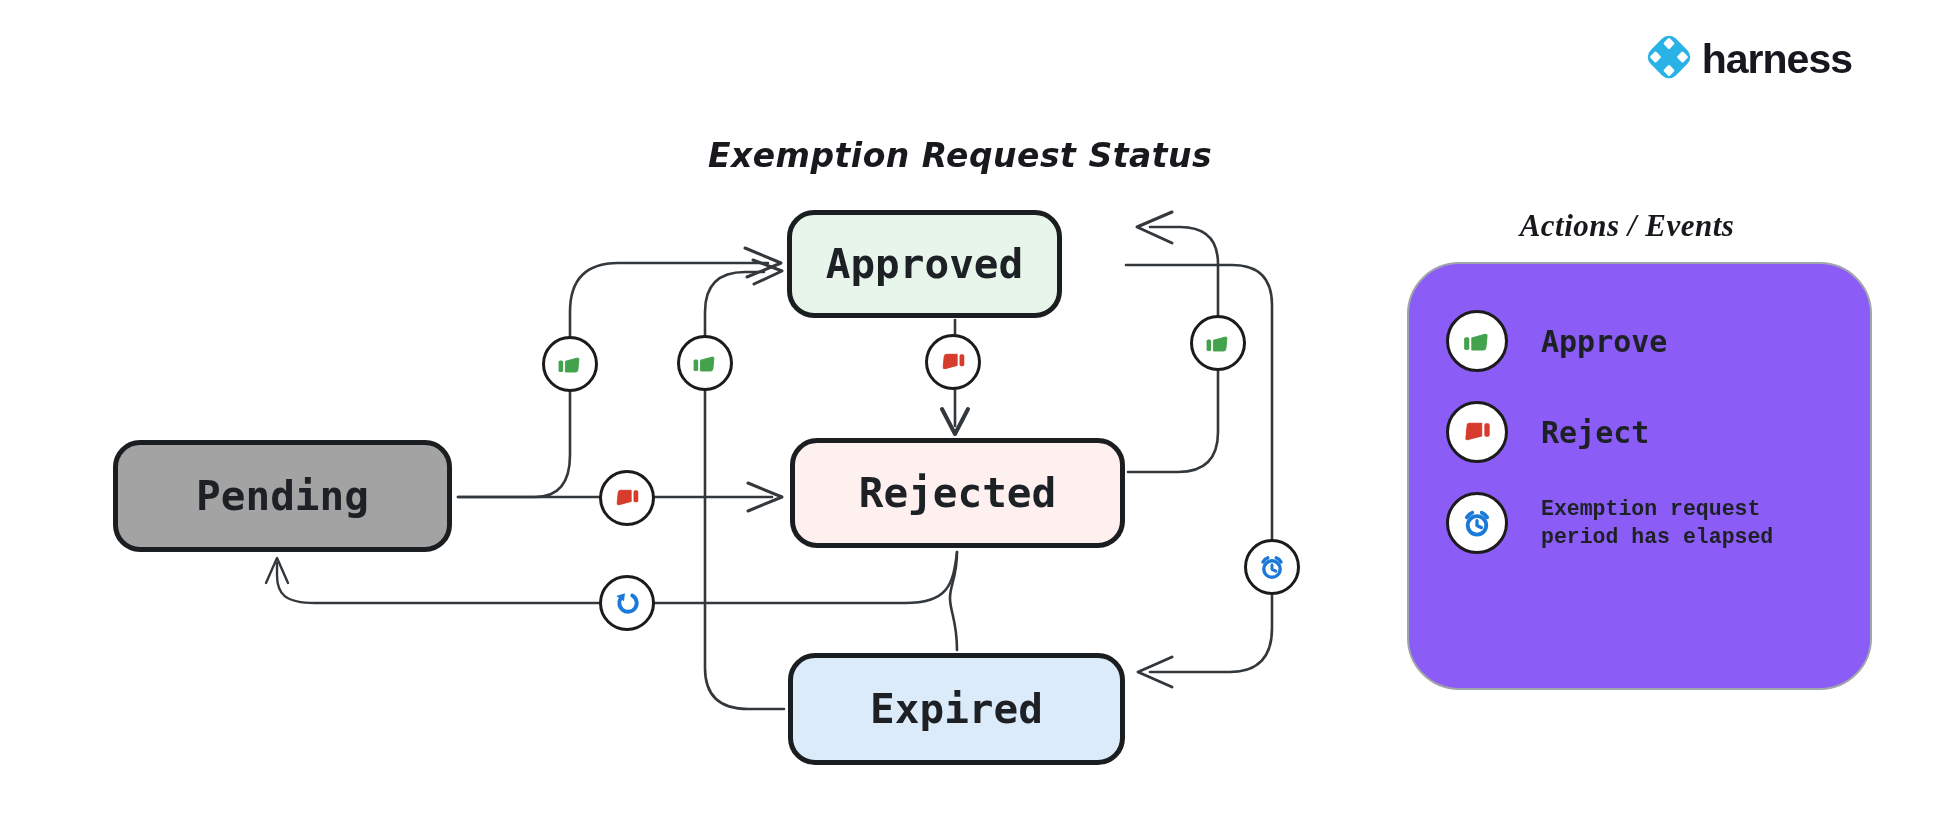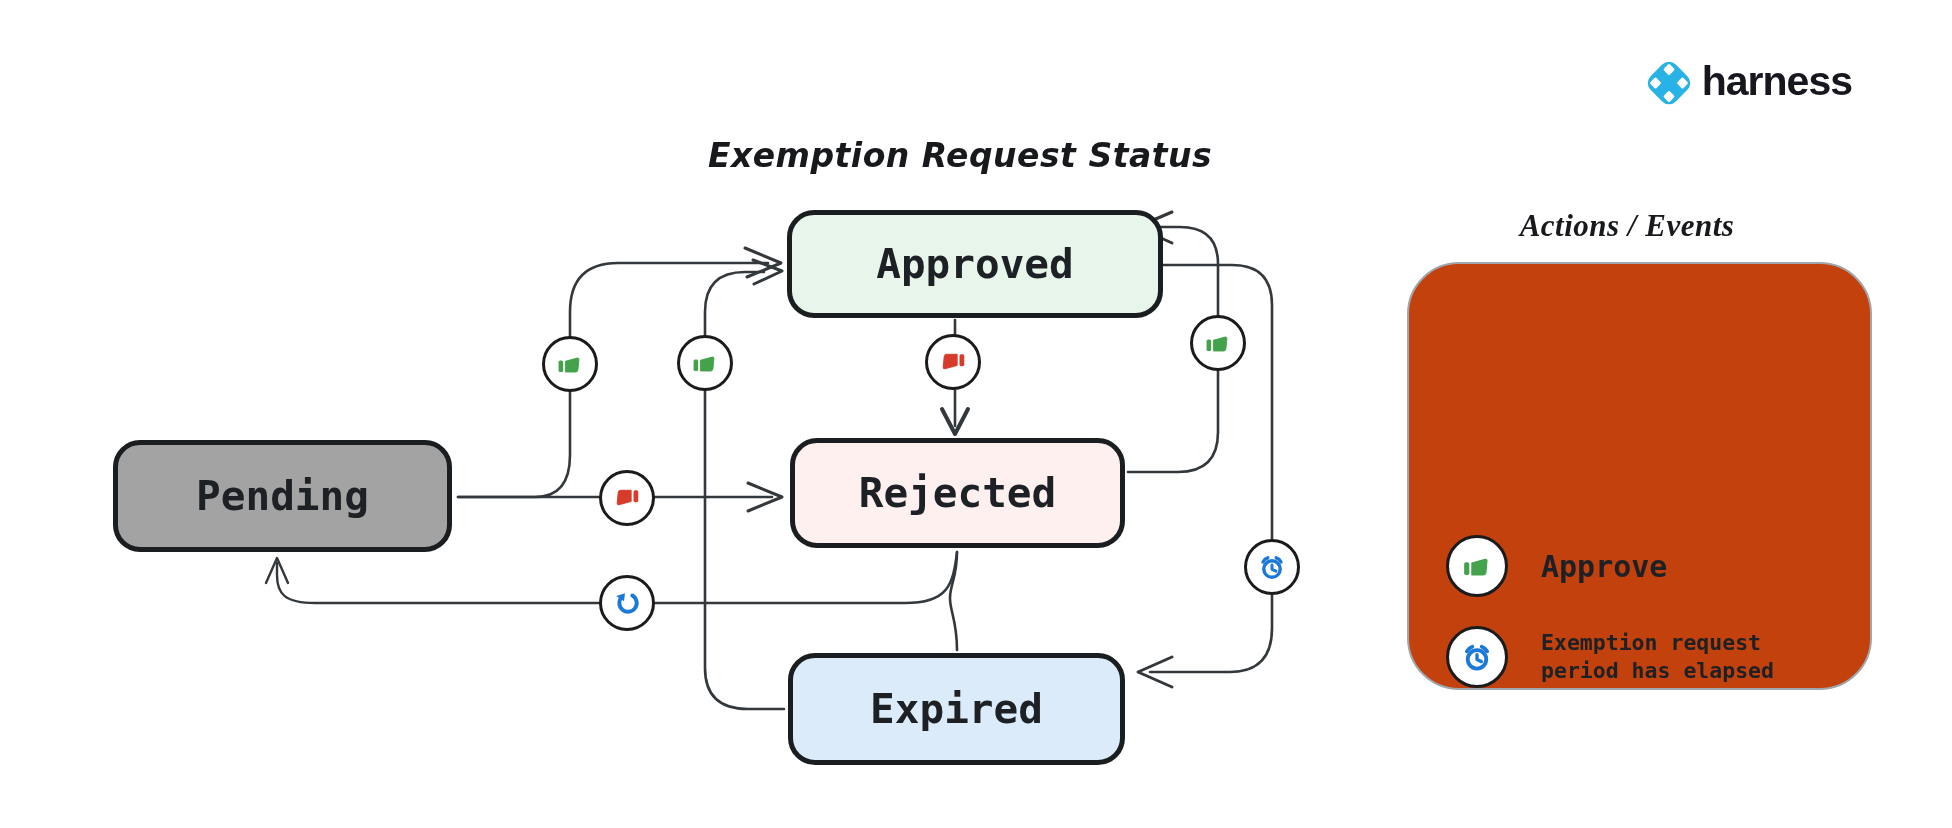--- a/index.html
+++ b/index.html
@@ -1,21 +1,21 @@
 <!DOCTYPE html>
 <html><head>
 <meta charset="utf-8">
 <style>
   * { margin:0; padding:0; box-sizing:border-box; }
   html,body { background:#ffffff; }
   body { width:1952px; height:828px; overflow:hidden; font-family:"DejaVu Sans", sans-serif; }
   .canvas { position:relative; width:1952px; height:828px; background:#ffffff; }
 
   
-  .logo { position:absolute; top:56px; right:100px; display:flex; align-items:center; gap:6px; }
+  .logo { position:absolute; top:30px; right:100px; display:flex; align-items:flex-end; gap:6px; }
   .logo-text { font-family:"Liberation Sans", sans-serif; font-weight:700; font-size:41px;
                color:#17171f; letter-spacing:-1px; line-height:1; padding-bottom:4px; }
 
   
   .hand { font-family:"DejaVu Sans", sans-serif; font-style:italic; font-weight:600; color:#17191c; }
   .diagram-title { position:absolute; left:660px; top:136px; width:600px; text-align:center;
                    font-size:33px; letter-spacing:0.5px; }
   .legend-title { position:absolute; left:1420px; top:208px; width:414px; text-align:center;
                   font-size:31px; letter-spacing:0.5px;font-family:Liberation Serif, serif; }
 
@@ -24,41 +24,41 @@
   .edge { fill:none; stroke:#33383c; stroke-width:2.6px; stroke-linecap:round; stroke-linejoin:round; }
   .head { fill:none; stroke:#33383c; stroke-width:3px;  stroke-linecap:round; stroke-linejoin:round; }
   .head-bold { stroke-width:4px; }
   .head-thin { stroke-width:2.4px; }
 
   
   .state { position:absolute; z-index:2; border:5px solid #1b1e20; border-radius:27px;
            display:flex; align-items:center; justify-content:center;
            font-family:"DejaVu Sans Mono", monospace; font-weight:700; font-size:41px; color:#1d2125; }
   .state.pending  { left:113px; top:440px; width:339px; height:112px; background:#a3a3a3; }
-  .state.approved { left:787px; top:210px; width:376px; height:108px; background:#e7f5ea; }
+  .state.approved { left:787px; top:210px; width:275px; height:108px; background:#e7f5ea; }
   .state.rejected { left:790px; top:438px; width:335px; height:110px; background:#fdf0ee; }
   .state.expired  { left:788px; top:653px; width:337px; height:112px; background:#dcebf9; }
 
   
   .badge { position:absolute; z-index:3; width:56px; height:56px; border-radius:50%;
            background:#ffffff; border:3.5px solid #1b1b1b;
            display:flex; align-items:center; justify-content:center; }
   .badge svg { width:32px; height:32px; display:block; }
 
   
   .legend-box { position:absolute; z-index:2; left:1407px; top:262px; width:465px; height:428px;
-                background:#c2410c; border:2.5px solid #a0a6ab; border-radius:52px;
-                display:flex; flex-direction:column; gap:29px; padding:46px 0 0 37px;justify-content:flex-end; }
+                background:#8b5cf6; border:2.5px solid #a0a6ab; border-radius:52px;
+                display:flex; flex-direction:column; gap:29px; padding:46px 0 0 37px; }
   .legend-row { display:flex; align-items:center; gap:33px; }
   .legend-badge { width:62px; height:62px; border-radius:50%; background:#fff; flex:0 0 auto;
                   border:3px solid #1b1b1b; display:flex; align-items:center; justify-content:center; }
   .legend-badge svg { width:36px; height:36px; display:block; }
   .legend-label { font-family:"DejaVu Sans Mono", monospace; font-weight:700; font-size:30px;
                   color:#1d2125; white-space:nowrap; }
-  .legend-label.small { font-size:21.5px; line-height:1.32; white-space:normal; width:250px; }
+  .legend-label.small { font-size:21.5px; line-height:1.32; white-space:normal; width:250px;font-family:Liberation Mono, monospace; }
 </style>
 </head>
 <body>
 
 <div class="canvas">
 
   <svg width="0" height="0" style="position:absolute" aria-hidden="true">
     <defs>
       <g id="sym-thumb-up">
         <rect x="4" y="11" width="4" height="10" rx="1.4" fill="#44a24c"></rect>
@@ -193,20 +193,28 @@
     <div class="legend-row">
       <div class="legend-badge">
         <svg viewBox="0 0 28 28">
             <use href="#sym-thumb-up"></use>
           </svg>
       </div>
       <div class="legend-label">Approve</div>
     </div>
     <div class="legend-row">
       <div class="legend-badge">
+        <svg viewBox="0 0 27 27">
+            <use href="#sym-thumb-down"></use>
+          </svg>
+      </div>
+      <div class="legend-label">Reject</div>
+    </div>
+    <div class="legend-row">
+      <div class="legend-badge">
         <svg viewBox="0 0 28 28">
             <use href="#sym-alarm"></use>
           </svg>
       </div>
       <div class="legend-label small">Exemption request period has elapsed</div>
     </div>
   </div>
 
 </div>
 

